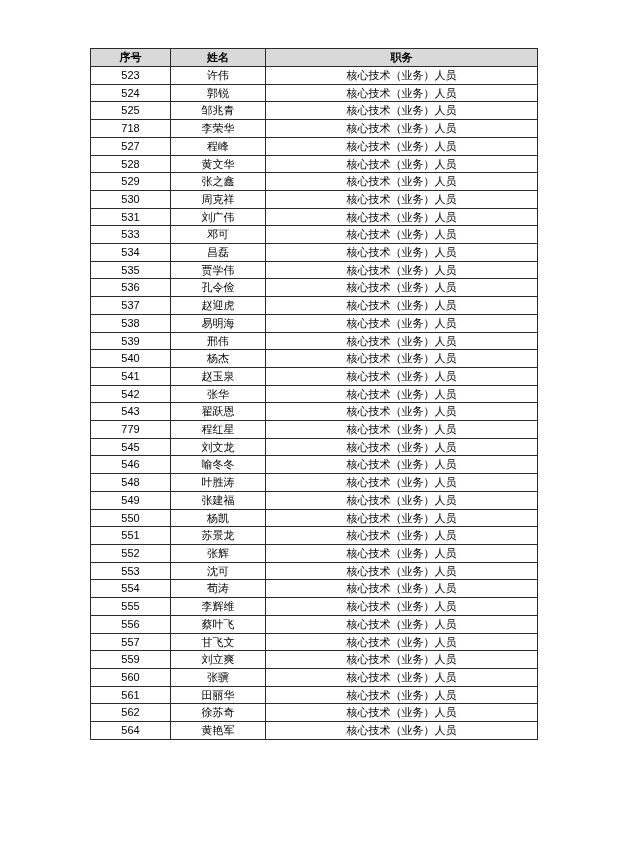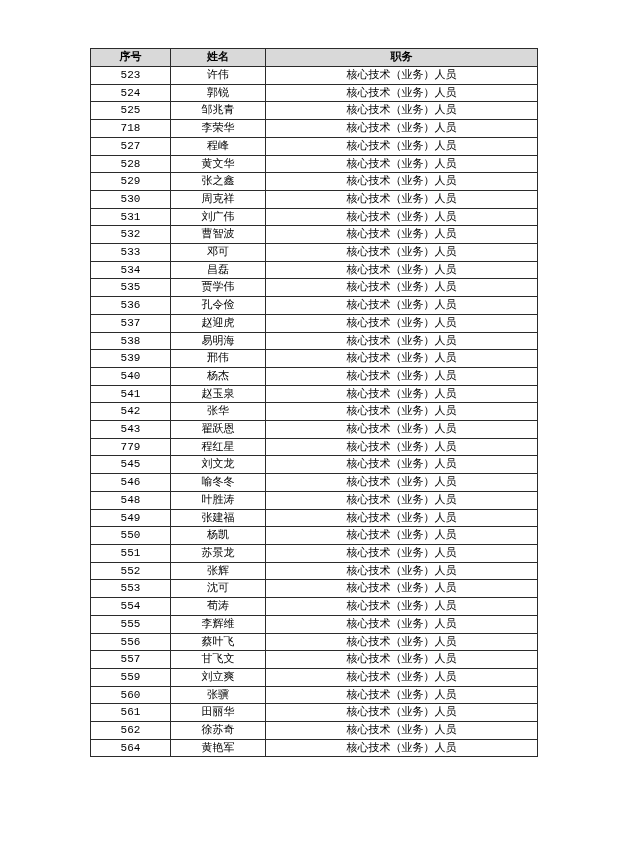--- a/index.html
+++ b/index.html
@@ -5,21 +5,21 @@
   html, body {
     margin: 0;
     padding: 0;
     background: #ffffff;
   }
   .page {
     position: relative;
     width: 623px;
     height: 857px;
     background: #ffffff;
-    font-family: Liberation Mono, monospace;
+    font-family: Liberation Sans, sans-serif;
     color: #000000;
     overflow: hidden;
   }
   table.roster {
     position: absolute;
     left: 90px;
     top: 48px;
     width: 447px;
     border-collapse: collapse;
     table-layout: fixed;
@@ -103,25 +103,20 @@
           <td>530</td>
           <td>周克祥</td>
           <td>核心技术（业务）人员</td>
         </tr>
         <tr>
           <td>531</td>
           <td>刘广伟</td>
           <td>核心技术（业务）人员</td>
         </tr>
         <tr>
-          <td>532</td>
-          <td>曹智波</td>
-          <td>核心技术（业务）人员</td>
-        </tr>
-        <tr>
           <td>533</td>
           <td>邓可</td>
           <td>核心技术（业务）人员</td>
         </tr>
         <tr>
           <td>534</td>
           <td>昌磊</td>
           <td>核心技术（业务）人员</td>
         </tr>
         <tr>

